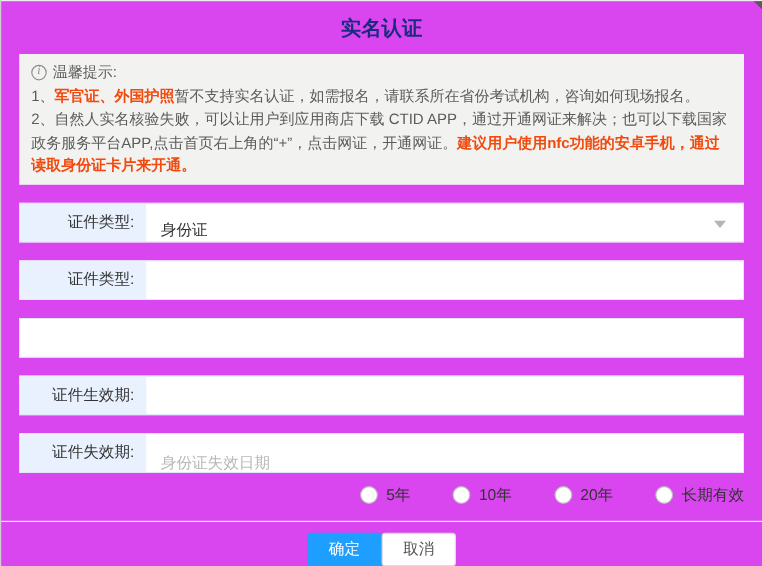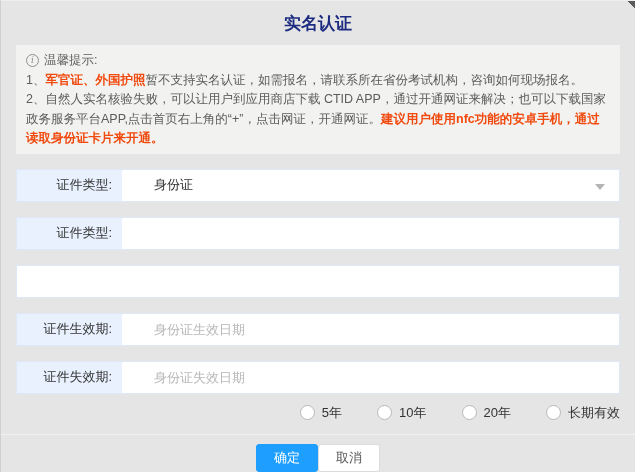--- a/index.html
+++ b/index.html
@@ -4,21 +4,21 @@
 <style>
   * { box-sizing: border-box; }
   html,body { margin:0; padding:0; }
   body {
     width:635px; height:472px;
     font-family:"Liberation Sans","DejaVu Sans",sans-serif;
     background:#fff; overflow:hidden;
   }
   .dialog {
     position:relative; width:635px; height:472px;
-    background:#e5e5e5;
+    background:#d946ef;
     border-left:1px solid #cfcfcf;
     border-top:1px solid #ededed;
   }
   .cursor-artifact {
     position:absolute; top:0; right:0; width:11px; height:11px;
     background:linear-gradient(225deg,#5a5a5a 32%,transparent 33%);
     border-bottom-left-radius:8px;
   }
   .dialog-title {
     padding-top:11px; height:34px;
@@ -46,22 +46,22 @@
   .form-row:first-of-type { margin-top:10px; }
   .field-label {
     flex:0 0 105px;
     background:#e8f1fd;
     display:flex; align-items:center; justify-content:flex-end;
     padding-right:10px;
     font-size:13px; color:#333;
   }
   .field-input {
     flex:1; position:relative;
-    display:flex; align-items:center;
-    background:#fff;margin-left:32px;
+    display:flex; align-items:flex-end;
+    padding-left:12px; background:#fff;
   }
   .field-input .value { font-size:13px; color:#333; }
   .field-input input {
     width:100%; border:none; outline:none; background:transparent;
     font-size:13px; color:#333; padding:0;
     font-family:"Liberation Sans","DejaVu Sans",sans-serif;
   }
   .field-input input::placeholder { color:#b8b8b8; opacity:1; }
   .caret {
     position:absolute; right:14px; top:14px;
@@ -135,23 +135,20 @@
   </div>
 
   <div class="form-row">
     <div class="field-input">
       <input type="text" placeholder="" style="">
     </div>
   </div>
 
   <div class="form-row">
     <div class="field-label">证件生效期:</div>
-    <div class="field-input">
-      <input type="text" placeholder="身份证生效日期" style="">
-    </div>
   </div>
 
   <div class="form-row">
     <div class="field-label">证件失效期:</div>
     <div class="field-input">
       <input type="text" placeholder="身份证失效日期" style="">
     </div>
   </div>
 
   <div class="radio-row">

